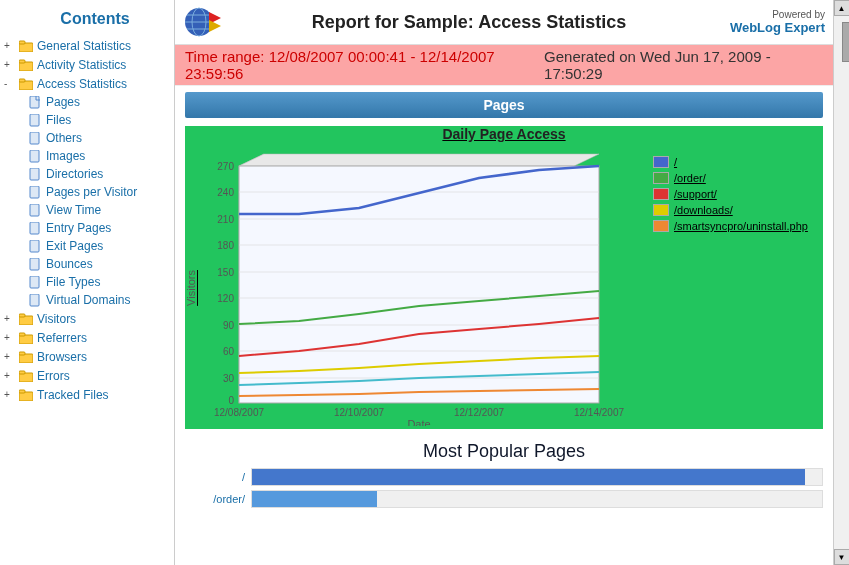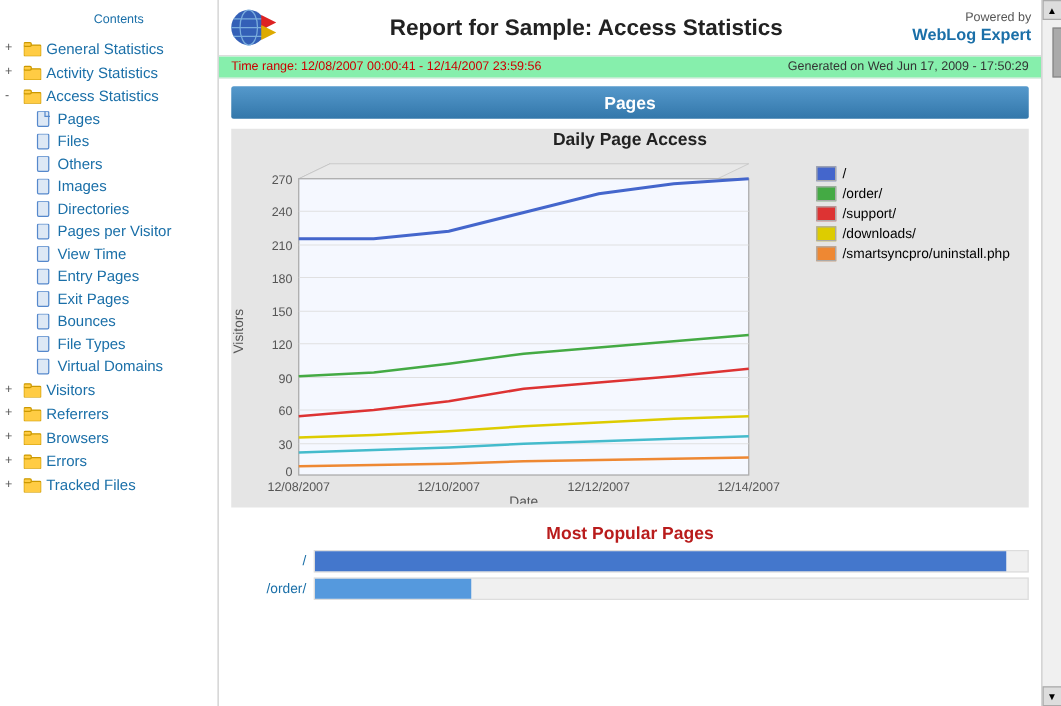--- a/index.html
+++ b/index.html
@@ -9,22 +9,22 @@
     #sidebar {
       width: 175px;
       min-width: 175px;
       background: #fff;
       border-right: 1px solid #ccc;
       overflow-y: auto;
       padding: 4px 0;
     }
     #sidebar .sidebar-title {
       color: #1a6fa8;
-      font-weight: normal;
-      font-size: 10px;
+      font-weight: bold;
+      font-size: 16px;
       text-align: center;
       padding: 6px 0 8px 16px;
     }
     .sidebar-group { margin: 1px 0; }
     .sidebar-group-header {
       display: flex;
       align-items: center;
       padding: 2px 4px;
       cursor: pointer;
       color: #1a6fa8;
@@ -96,23 +96,23 @@
     }
     #header .weblog-brand {
       text-align: right;
       font-size: 10px;
       color: #555;
       min-width: 110px;
     }
 
     
     #timerange {
-      background: #86efac;
+      background: #fca5a5;
       padding: 3px 10px;
-      font-size: 10px;
+      font-size: 15px;
       color: #cc0000;
       display: flex;
       justify-content: space-between;
       border-bottom: 1px solid #eee;
     }
     #timerange .generated {
       color: #333;
     }
 
     
@@ -123,21 +123,22 @@
       font-weight: bold;
       text-align: center;
       padding: 5px;
       margin: 6px 10px 4px 10px;
       border-radius: 2px;
     }
 
     
     .chart-container {
       margin: 4px 10px;
-      background: #e5e5e5;
+      background: #22c55e;
+      text-decoration: underline;
     }
     .chart-title {
       font-size: 14px;
       font-weight: bold;
       text-align: center;
       color: #222;
       margin-bottom: 4px;
     }
     .chart-area {
       display: flex;
@@ -173,24 +174,24 @@
       height: 12px;
       display: inline-block;
       border: 1px solid #aaa;
     }
 
     
     .popular-section {
       margin: 8px 10px 4px 10px;
     }
     .popular-title {
-      font-size: 14px;
-      font-weight: bold;
+      font-size: 18px;
+      font-weight: normal;
       text-align: center;
-      color: #b91c1c;
+      color: #0f172a;
       margin-bottom: 6px;
     }
     .bar-row {
       display: flex;
       align-items: center;
       margin-bottom: 4px;
       font-size: 11px;
     }
     .bar-label {
       width: 60px;

